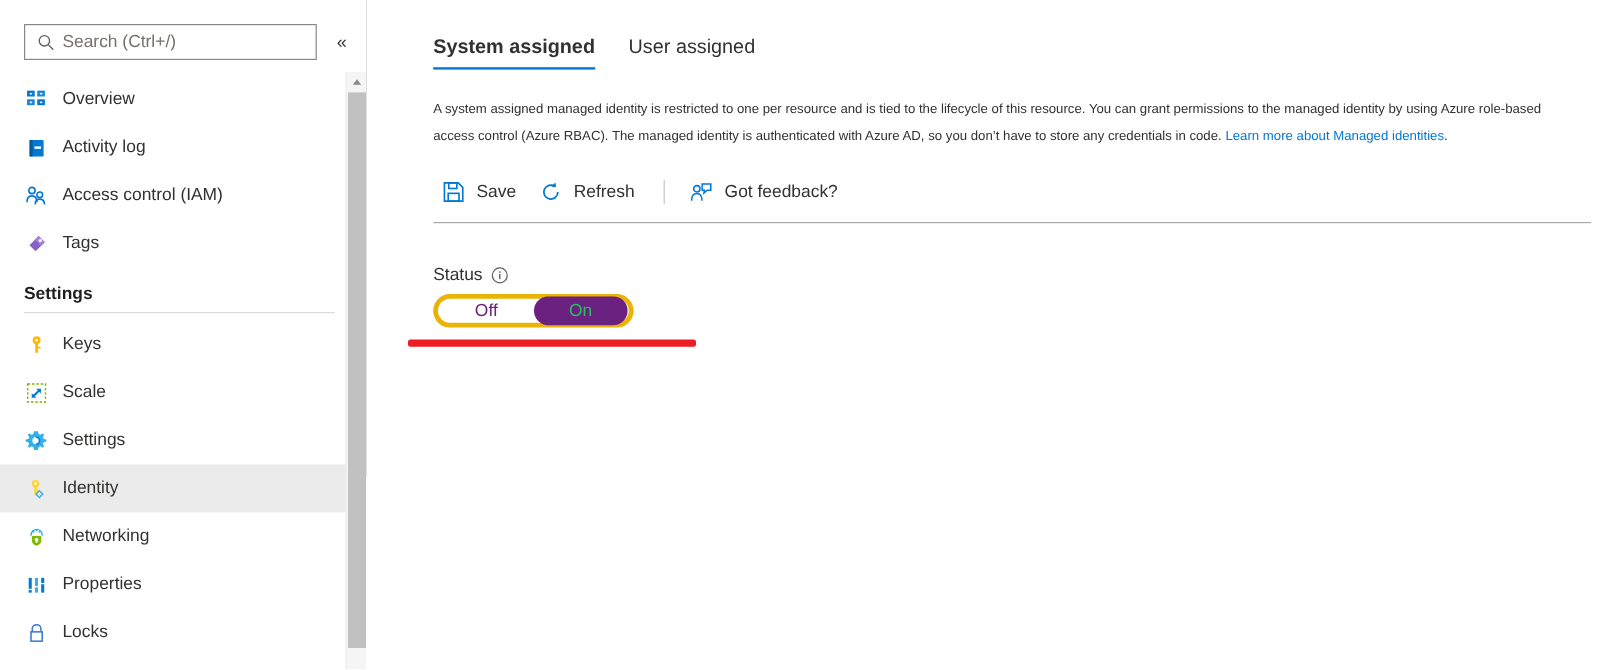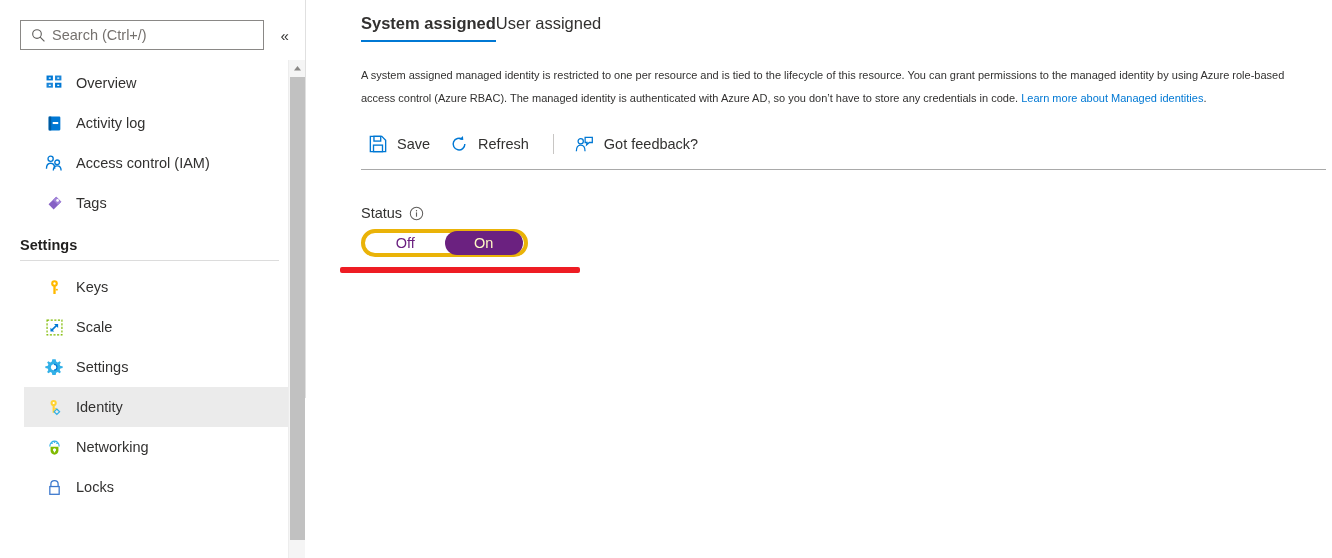--- a/index.html
+++ b/index.html
@@ -59,21 +59,21 @@
   .collapse-btn {
     margin-left: 10px;
     width: 22px; height: 22px;
     display: flex; align-items: center; justify-content: center;
     color: #323130;
     font-size: 15px;
     cursor: pointer;
     user-select: none;
   }
 
-  .nav-list { margin-top: 13px; padding-left: 24px; }
+  .nav-list { margin-top: 13px; }
   .nav-item {
     display: flex;
     align-items: center;
     height: 40px;
     padding-left: 20px;
     box-sizing: border-box;
     cursor: pointer;
     font-size: 14.5px;
     color: #323130;
   }
@@ -126,20 +126,22 @@
     flex: 1 1 auto;
     height: 558px;
     background: #ffffff;
     padding-left: 55px;
     box-sizing: border-box;
   }
   .tabs {
     display: flex;
     align-items: flex-start;
     padding-top: 14px;
+    gap: 28px;
+    margin-top: 16px;
   }
   .tab {
     position: relative;
     font-size: 16.5px;
     color: #323130;
     padding-bottom: 9px;
     cursor: pointer;
     white-space: nowrap;
   }
   .tab.active { font-weight: bold; }
@@ -231,21 +233,21 @@
     display: flex;
     align-items: center;
     justify-content: center;
     font-size: 14.5px;
     cursor: pointer;
     user-select: none;
   }
   .toggle-opt.off { color: #6b2180; }
   .toggle-opt.on {
     background: #6b2180;
-    color: #fef9c3;
+    color: #22c55e;
   }
   .redline {
     position: absolute;
     left: -21px;
     top: 62px;
     width: 240px;
     height: 6px;
     background: #ee1d23;
     border-radius: 2px;
   }
@@ -386,20 +388,33 @@
             <circle cx="8" cy="2.9" r="0.8" fill="#32b0e7"></circle>
             <circle cx="10.4" cy="3.9" r="0.8" fill="#32b0e7"></circle>
             <path d="M4.3 7.2 L11.7 7.2 L11.7 11 C11.7 13.2 9.9 14.4 8 14.9 C6.1 14.4 4.3 13.2 4.3 11 Z" fill="#7fba00"></path>
             <circle cx="8" cy="10.2" r="1.5" fill="#ffffff"></circle>
             <rect x="7.4" y="10.2" width="1.2" height="2.4" fill="#ffffff"></rect>
           </svg>
         </span>
         <span class="nav-label">Networking</span>
       </div>
 
+      <div class="nav-item">
+        <span class="ico">
+          <svg width="17" height="17" viewBox="0 0 16 16">
+            <rect x="1.8" y="2.4" width="2.4" height="8.6" fill="#0078d4"></rect>
+            <rect x="1.8" y="12" width="2.4" height="2" fill="#0078d4"></rect>
+            <rect x="6.7" y="2.4" width="2.4" height="6.4" fill="#32b0e7"></rect>
+            <rect x="6.7" y="9.8" width="2.4" height="4.2" fill="#32b0e7"></rect>
+            <rect x="11.6" y="2.4" width="2.4" height="4" fill="#0078d4"></rect>
+            <rect x="11.6" y="7.4" width="2.4" height="6.6" fill="#0078d4"></rect>
+          </svg>
+        </span>
+        <span class="nav-label">Properties</span>
+      </div>
 
       <div class="nav-item">
         <span class="ico">
           <svg width="17" height="17" viewBox="0 0 16 16">
             <path d="M4.6 7 L4.6 4.8 C4.6 2.9 6.1 1.5 8 1.5 C9.9 1.5 11.4 2.9 11.4 4.8 L11.4 7" fill="none" stroke="#3b78cd" stroke-width="1.2"></path>
             <rect x="3.6" y="7.1" width="8.8" height="7.3" fill="none" stroke="#3b78cd" stroke-width="1.2"></rect>
           </svg>
         </span>
         <span class="nav-label">Locks</span>
       </div>

